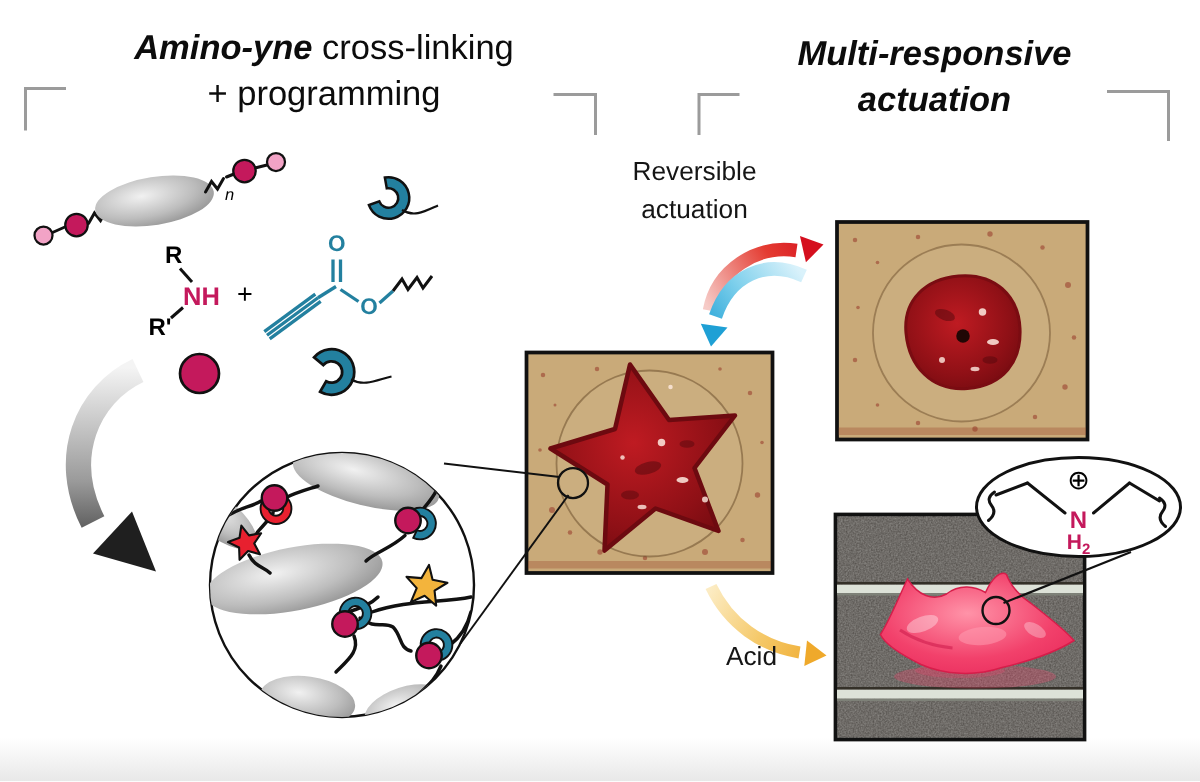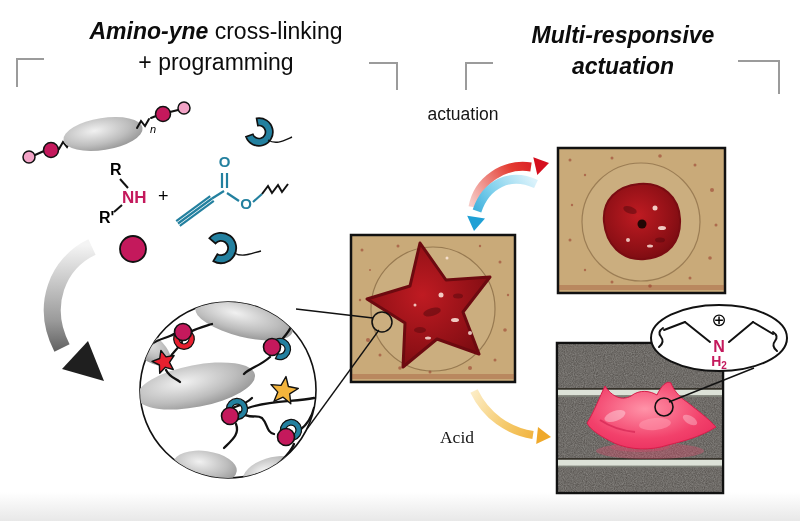--- a/index.html
+++ b/index.html
@@ -4,21 +4,21 @@
 <style>
   html,body{margin:0;padding:0;background:#fff;}
   #stage{position:relative;width:800px;height:521px;overflow:hidden;background:#fff;
          font-family:"Liberation Sans",sans-serif;}
   svg{position:absolute;left:0;top:0;}
   .overlay{position:absolute;color:#0c0c0c;}
   .left-title{left:20px;top:16px;width:392px;text-align:center;font-size:23px;line-height:31px;font-weight:400;}
   .left-title .emph{font-weight:700;font-style:italic;}
   .right-title{left:462px;top:20px;width:322px;text-align:center;font-size:23px;line-height:31px;font-weight:700;font-style:italic;}
   .reversible-label{left:398px;top:102px;width:130px;text-align:center;font-size:17.5px;line-height:25px;color:#151515;}
-  .acid-label{left:396px;top:425px;width:122px;text-align:center;font-size:17.5px;line-height:25px;color:#151515;font-family:Liberation Serif, serif;}
+  .acid-label{left:396px;top:425px;width:122px;text-align:right;font-size:17.5px;line-height:25px;color:#151515;}
   .chemtext{font-family:"Liberation Sans",sans-serif;}
 </style>
 </head>
 <body>
 
 <div id="stage">
 
 <svg width="800" height="521" viewBox="0 0 800 521">
   <defs>
     <radialGradient id="ge" cx="40%" cy="36%" r="80%">
@@ -291,19 +291,20 @@
 
 <div class="overlay right-title">
   <div>Multi-responsive</div>
   <div>actuation</div>
 </div>
 <div class="overlay left-title">
   <div><span class="emph">Amino-yne</span><span> cross-linking</span></div>
   <div>+ programming</div>
 </div>
 <div class="overlay reversible-label">
+  <div>Reversible</div>
   <div>actuation</div>
 </div>
 <div class="overlay acid-label">
   <div>Acid</div>
 </div>
 
 </div>
 
 </body></html>

